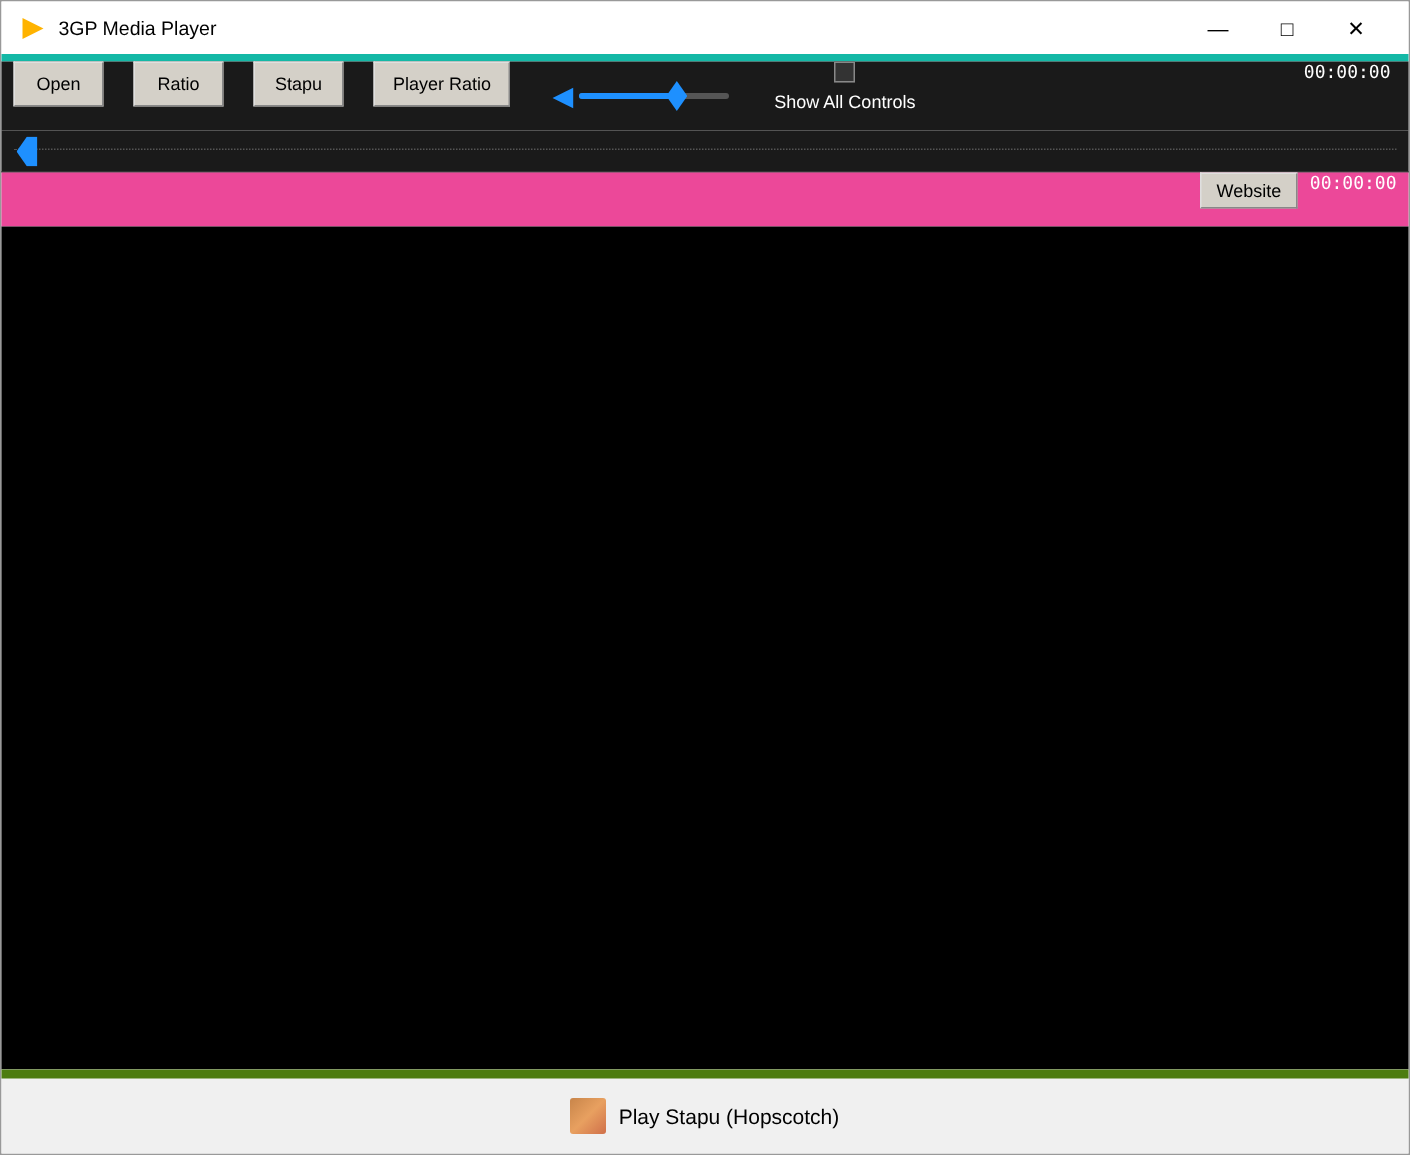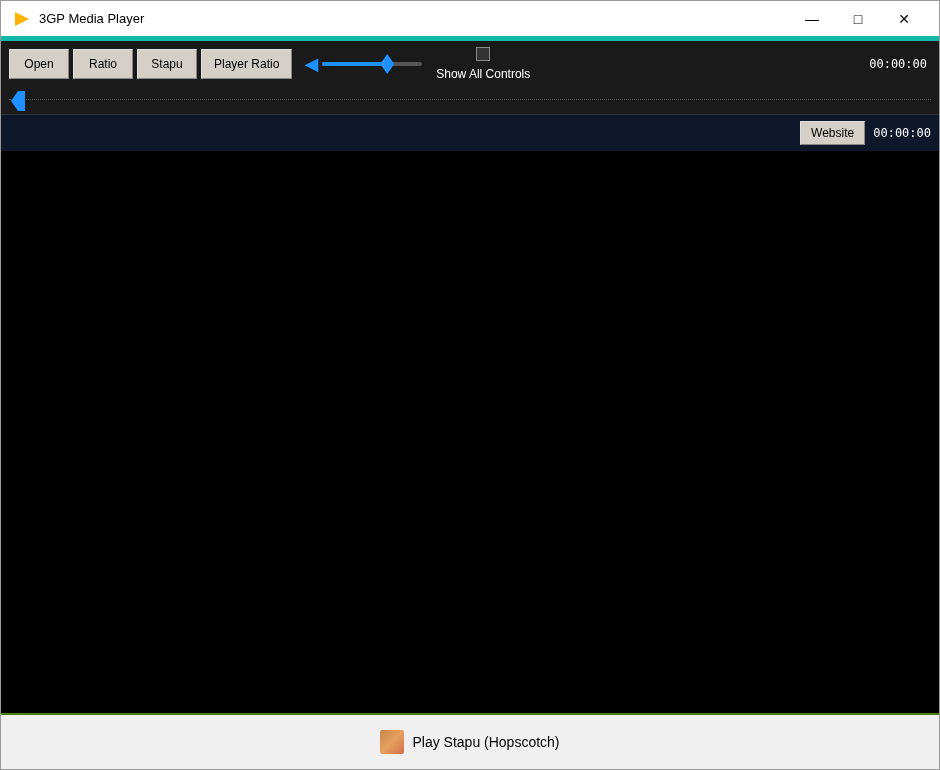--- a/index.html
+++ b/index.html
@@ -65,23 +65,22 @@
       justify-content: center;
       font-size: 14px;
       color: #000;
     }
 
     
     .toolbar {
       height: 46px;
       background: #1a1a1a;
       display: flex;
-      align-items: center;
       padding: 0 8px;
-      gap: 4px;
+      gap: 20px;
       flex-shrink: 0;
     }
 
     .toolbar-btn {
       height: 30px;
       min-width: 60px;
       padding: 0 12px;
       background: #d4d0c8;
       border: 1px solid #888;
       border-top-color: #dfdfdf;
@@ -201,23 +200,23 @@
       transform: translateY(-50%);
       width: 14px;
       height: 20px;
       background: #1e90ff;
       clip-path: polygon(50% 0%, 100% 0%, 100% 100%, 50% 100%, 0% 50%);
     }
 
     
     .secondary-toolbar {
       height: 36px;
-      background: #0f172a;
-      display: flex;
-      align-items: center;
+      background: #ec4899;
+      display: flex;
+      align-items: flex-start;
       padding: 0 8px;
       flex-shrink: 0;
     }
 
     .website-btn {
       height: 24px;
       padding: 0 10px;
       background: #d4d0c8;
       border: 1px solid #888;
       border-top-color: #dfdfdf;
@@ -242,21 +241,21 @@
       background: #000;
       display: flex;
       align-items: center;
       justify-content: center;
     }
 
     
     .status-bar {
       height: 56px;
       background: #f0f0f0;
-      border-top: 2px solid #4d7c0f;
+      border-top: 6px solid #4d7c0f;
       display: flex;
       align-items: center;
       justify-content: center;
       flex-shrink: 0;
       padding: 0 20px;
     }
 
     .status-icon {
       width: 24px;
       height: 24px;

